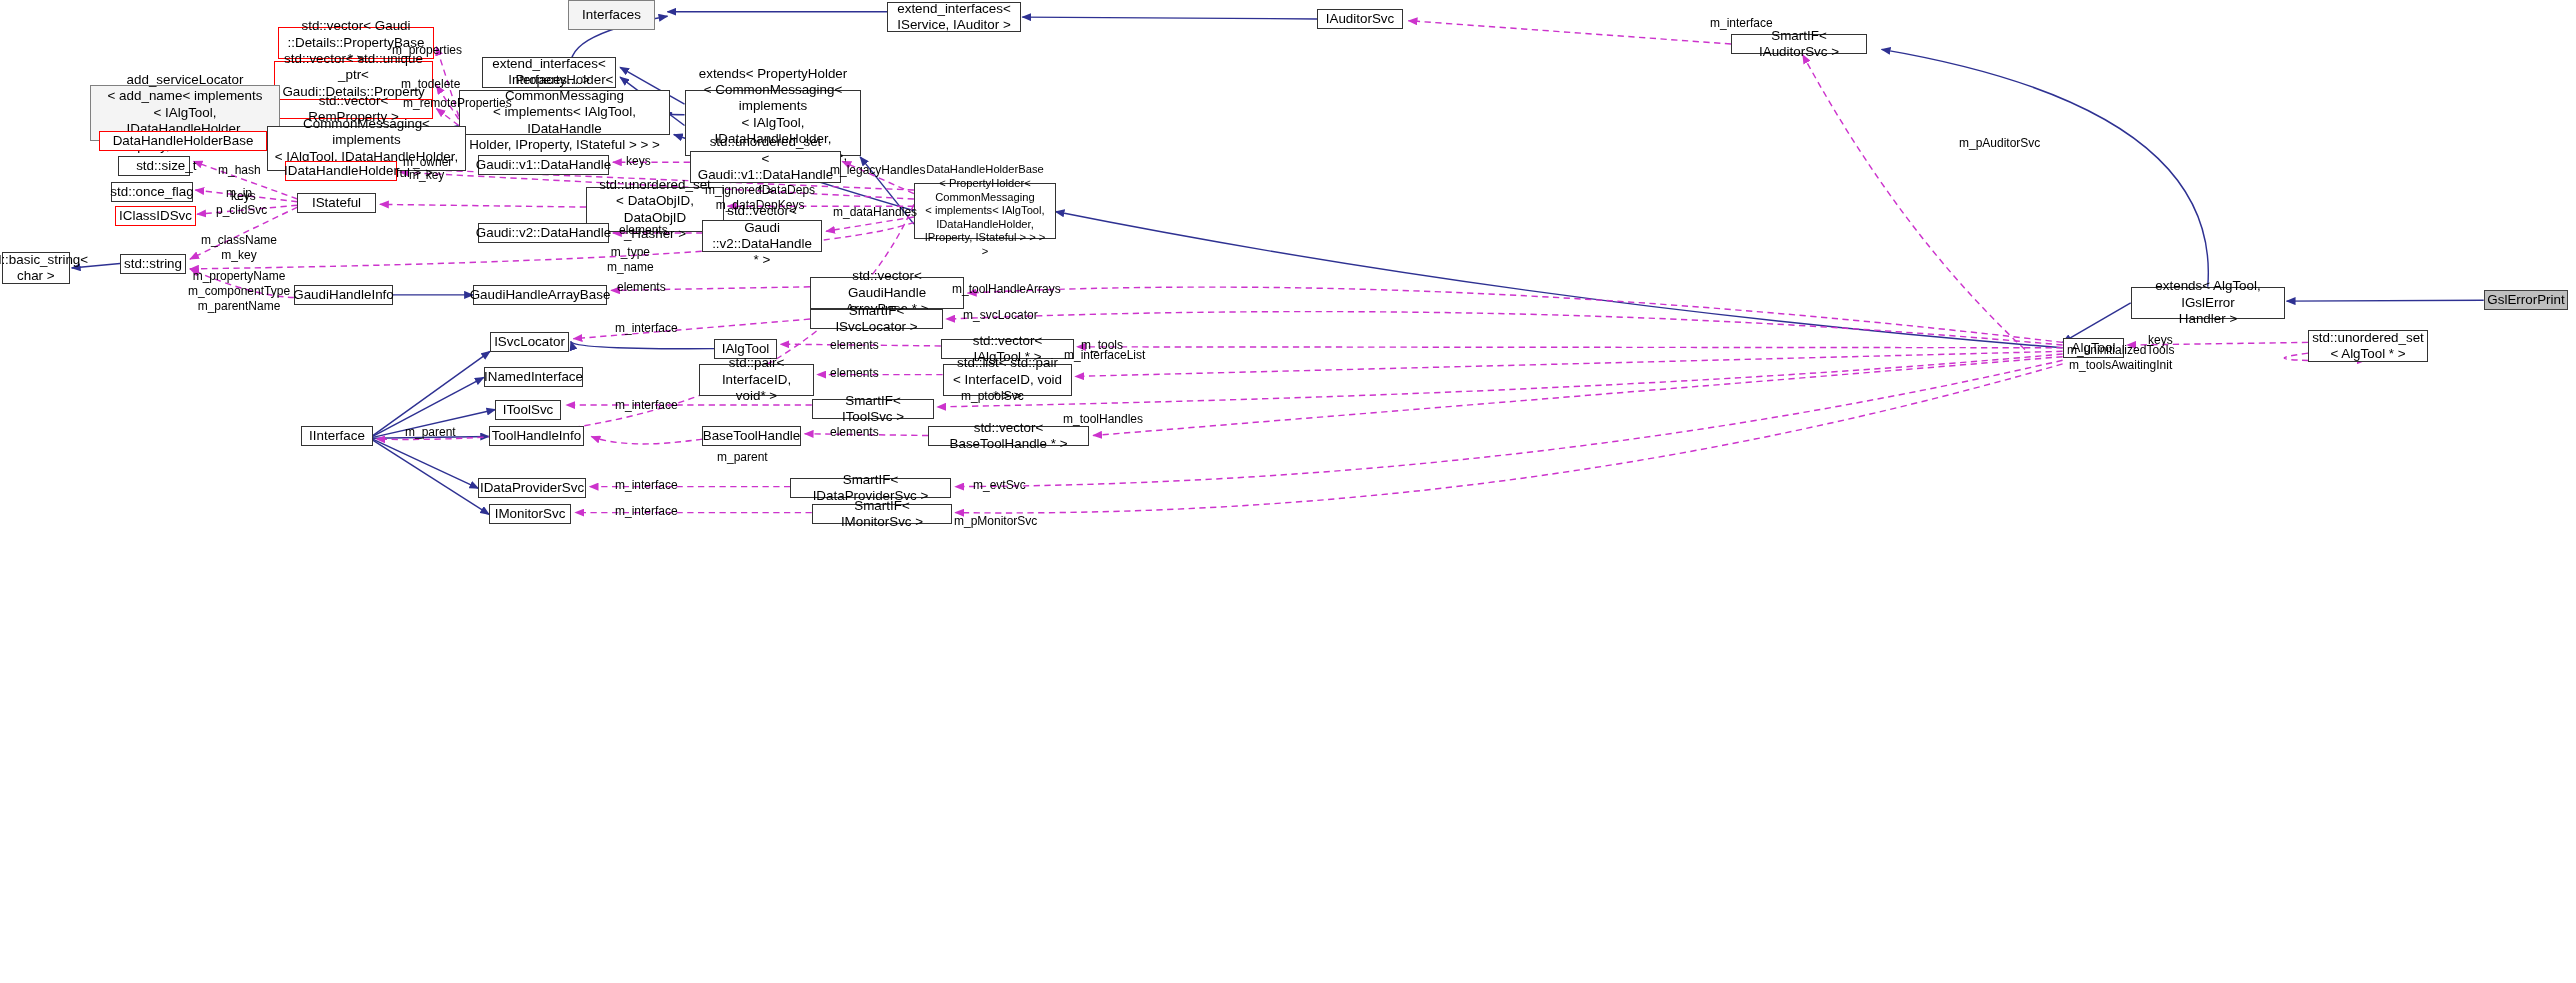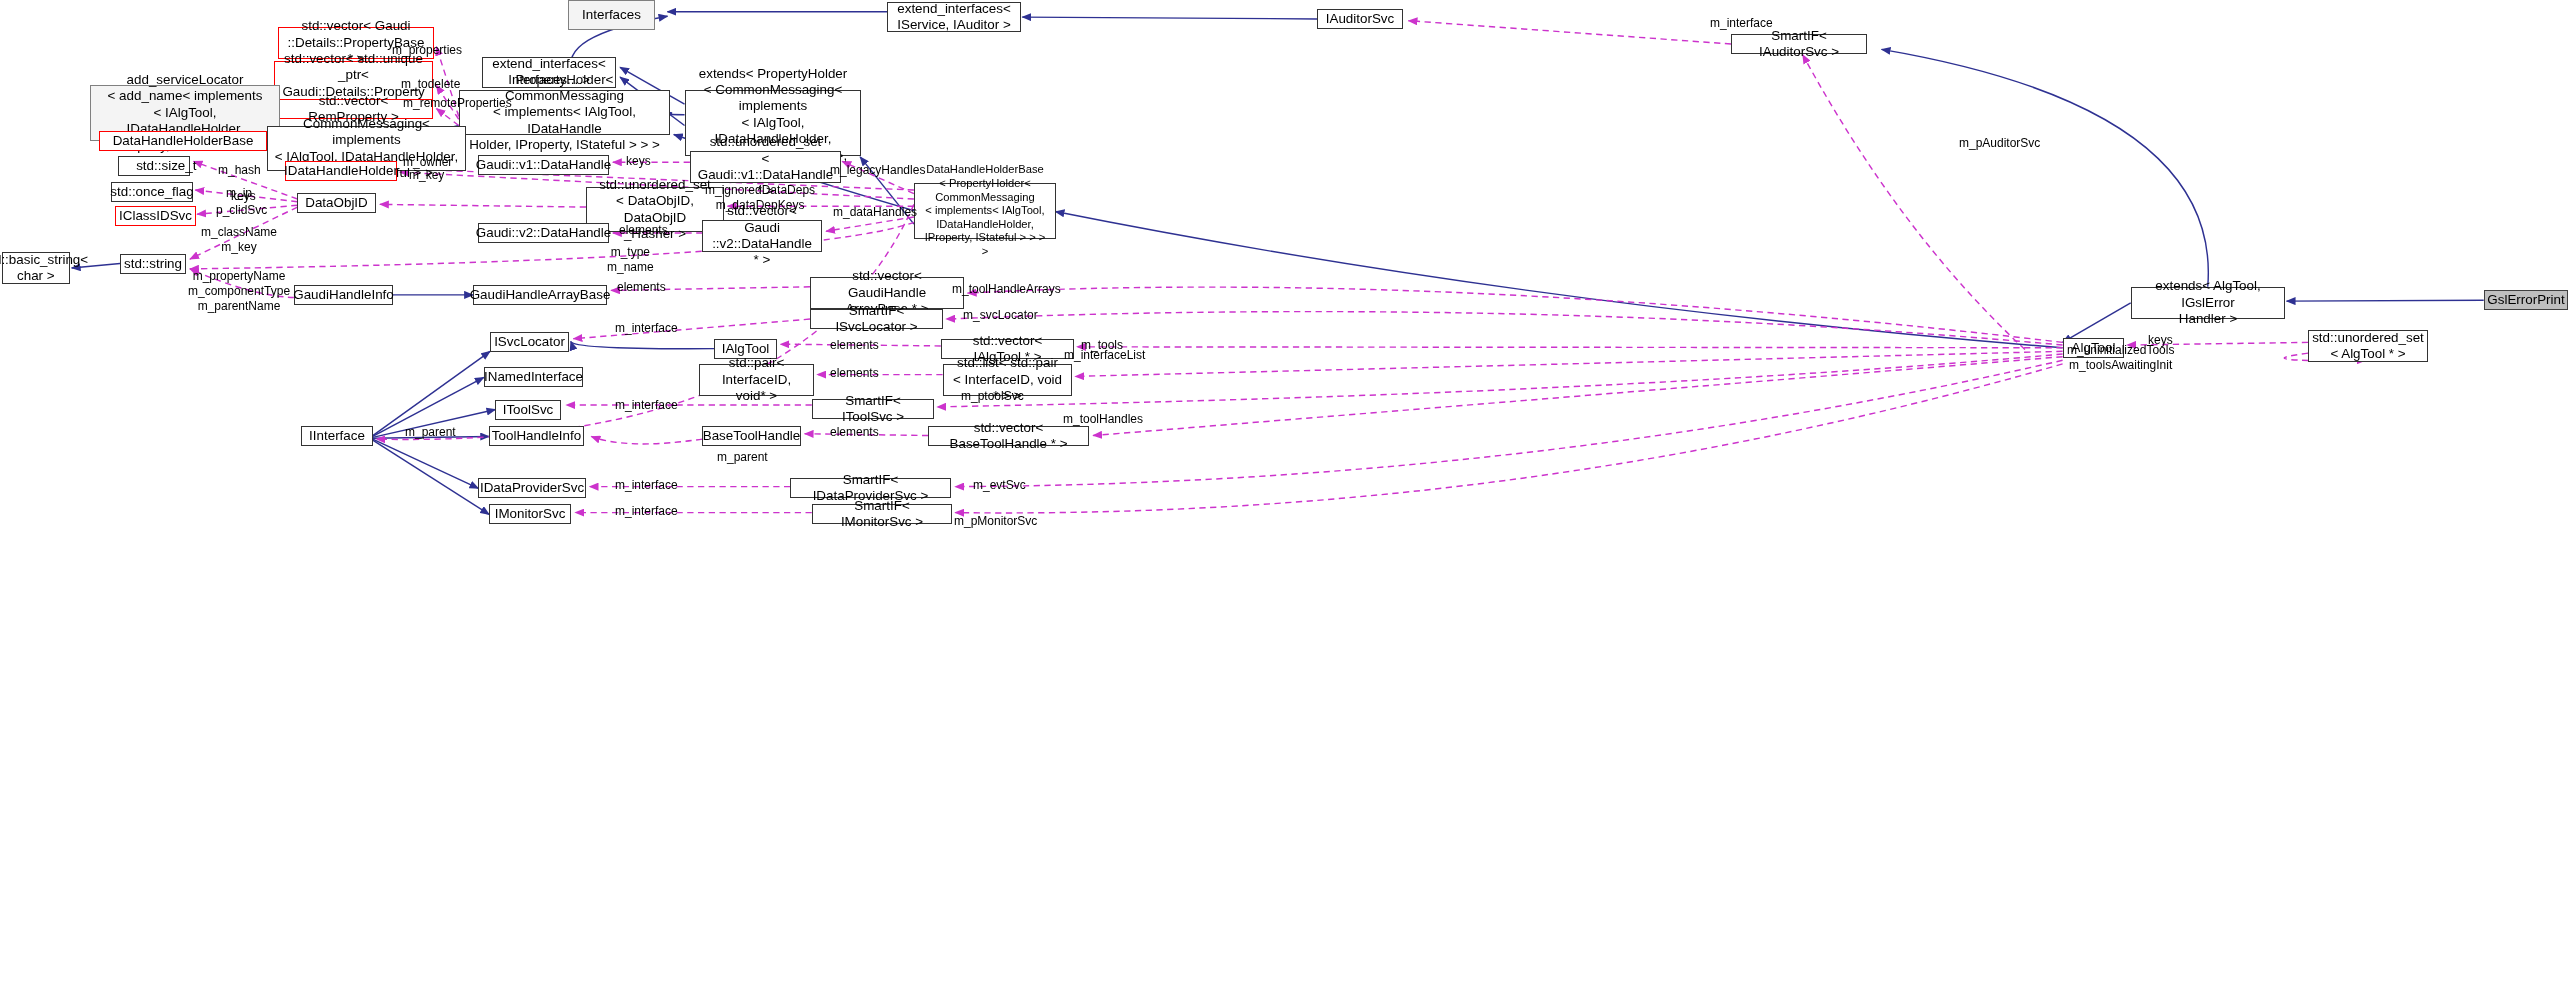--- a/index.html
+++ b/index.html
@@ -126,21 +126,21 @@
 &lt; IAlgTool, IDataHandleHolder,
  IProperty, IStateful &gt; &gt;</div>
     <div class="node thick" style="left:685px;top:90px;width:176px;height:66px;">extends&lt; PropertyHolder
 &lt; CommonMessaging&lt; implements
 &lt; IAlgTool, IDataHandleHolder,
  IProperty, IStateful &gt; &gt; &gt;,
  IDataHandleHolder &gt;</div>
     <div class="node thick" style="left:118px;top:156px;width:72px;height:20px;padding-left:30px;">std::size_t</div>
     <div class="node thick" style="left:111px;top:182px;width:82px;height:20px;">std::once_flag</div>
     <div class="node red" style="left:115px;top:206px;width:81px;height:20px;">IClassIDSvc</div>
-    <div class="node thick" style="left:297px;top:193px;width:79px;height:20px;">DataObjID</div>
+    <div class="node thick" style="left:297px;top:193px;width:79px;height:20px;">IStateful</div>
     <div class="node red" style="left:285px;top:161px;width:112px;height:20px;">IDataHandleHolder</div>
     <div class="node thick" style="left:478px;top:155px;width:131px;height:20px;">Gaudi::v1::DataHandle</div>
     <div class="node thick" style="left:690px;top:151px;width:151px;height:32px;">std::unordered_set
 &lt; Gaudi::v1::DataHandle * &gt;</div>
     <div class="node thick" style="left:586px;top:187px;width:138px;height:45px;">std::unordered_set
 &lt; DataObjID, DataObjID
 _Hasher &gt;</div>
     <div class="node thick" style="left:478px;top:223px;width:131px;height:20px;">Gaudi::v2::DataHandle</div>
     <div class="node thick" style="left:702px;top:220px;width:120px;height:32px;">std::vector&lt; Gaudi
 ::v2::DataHandle * &gt;</div>
@@ -184,21 +184,21 @@
 
   <div>
     <div class="edgelabel" style="left:1710px;top:16px;">m_interface</div>
     <div class="edgelabel" style="left:1959px;top:136px;">m_pAuditorSvc</div>
     <div class="edgelabel" style="left:392px;top:43px;">m_properties</div>
     <div class="edgelabel" style="left:401px;top:77px;">m_todelete</div>
     <div class="edgelabel" style="left:383px;top:96px;padding-left:20px;">m_remoteProperties</div>
     <div class="edgelabel" style="left:218px;top:163px;">m_hash</div>
     <div class="edgelabel" style="left:226px;top:186px;">m_ip</div>
     <div class="edgelabel" style="left:216px;top:203px;">p_clidSvc</div>
-    <div class="edgelabel" style="left:201px;top:225px;">m_className
+    <div class="edgelabel" style="left:201px;top:233px;">m_className
 m_key</div>
     <div class="edgelabel" style="left:403px;top:155px;">m_owner</div>
     <div class="edgelabel" style="left:409px;top:168px;">m_key</div>
     <div class="edgelabel" style="left:626px;top:154px;">keys</div>
     <div class="edgelabel" style="left:830px;top:163px;">m_legacyHandles</div>
     <div class="edgelabel" style="left:705px;top:183px;">m_ignoredDataDeps
 m_dataDepKeys</div>
     <div class="edgelabel" style="left:833px;top:205px;">m_dataHandles</div>
     <div class="edgelabel" style="left:619px;top:223px;">elements</div>
     <div class="edgelabel" style="left:231px;top:189px;">keys</div>

